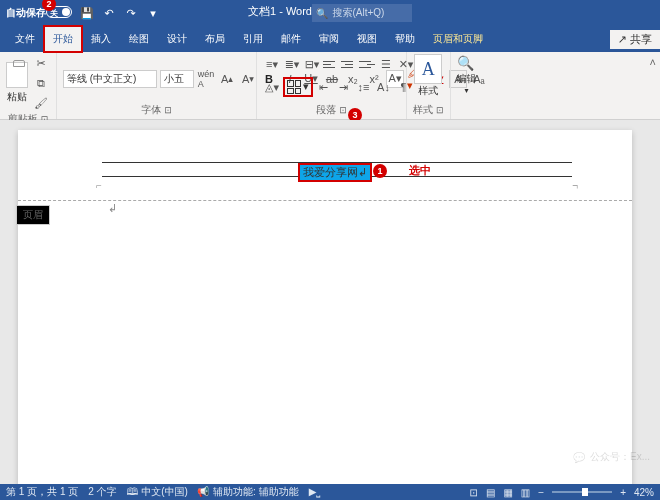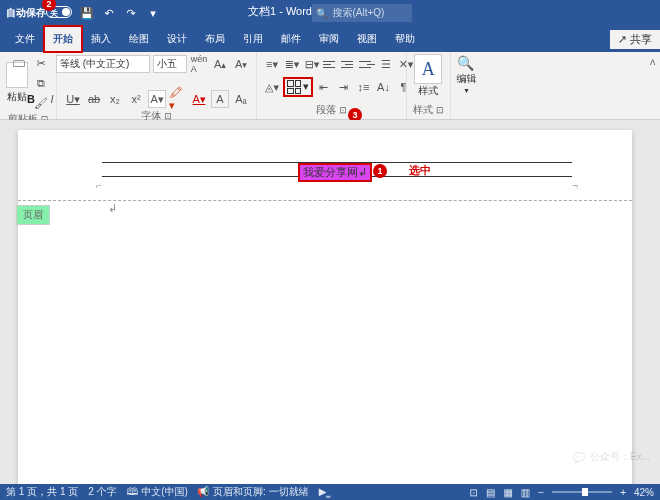--- a/index.html
+++ b/index.html
@@ -12,21 +12,21 @@
   .qat-icon { width: 14px; height: 14px; display: flex; align-items: center; justify-content: center; }
   .red-circle { width: 14px; height: 14px; background: #d30000; border-radius: 50%; color: #fff; font-size: 9px; display: flex; align-items: center; justify-content: center; font-weight: bold; position: absolute; }
   .title-center { position: absolute; left: 50%; transform: translateX(-50%); display: flex; align-items: flex-start; gap: 0; font-size: 11px; }
   .search-box { background: #466ca8; height: 18px; width: 100px; padding: 0 4px; display: flex; align-items: center; gap: 4px; color: #cdd9ea; font-size: 10px; }
   .title-right { margin-left: auto; display: flex; align-items: center; gap: 2px; }
   .login { border: 1px solid #fff; padding: 1px 8px; font-size: 10px; margin-right: 6px; }
   .winbtn { width: 32px; height: 26px; display: flex; align-items: center; justify-content: center; font-size: 12px; }
   .tabs { background: #2b579a; color: #fff; height: 26px; display: flex; align-items: center; padding-left: 6px; }
   .tab { padding: 0 9px; height: 26px; display: flex; align-items: center; font-size: 10px; cursor: pointer; position: relative; }
   .tab.active { background: #f3f2f1; color: #2b579a; }
-  .tab.redbox { outline: 2px solid #d30000; outline-offset: -1px; font-weight: bold; }
+  .tab.redbox { outline: 2px solid #d30000; outline-offset: -1px; }
   .tab.context { color: #ffe994; }
   .share { margin-left: auto; background: #f3f2f1; color: #333; padding: 2px 8px; display: flex; align-items: center; gap: 3px; }
   .ribbon { background: #f3f2f1; height: 68px; border-bottom: 1px solid #d0d0d0; box-shadow: 0 1px 3px rgba(0,0,0,0.1); display: flex; }
   .group { border-right: 1px solid #e0e0e0; padding: 2px 6px; display: flex; flex-direction: column; height: 100%; }
   .group-content { flex: 1; display: flex; align-items: center; }
   .group-label { text-align: center; font-size: 10px; color: #666; height: 14px; display: flex; justify-content: center; align-items: center; gap: 3px; }
   .dialog-launcher { font-size: 9px; color: #666; }
   .big-btn { text-align: center; font-size: 10px; }
   .clip-icon { width: 22px; height: 26px; border: 1px solid #ccc; background: #fff; margin: 0 auto 2px; position: relative; }
   .clip-icon::before { content: ""; position: absolute; top: -3px; left: 6px; width: 10px; height: 5px; border: 1px solid #999; border-radius: 2px 2px 0 0; }
@@ -38,23 +38,23 @@
   .align-ico { width: 16px; height: 14px; display: flex; flex-direction: column; justify-content: center; gap: 2px; }
   .align-ico span { height: 1px; background: #555; }
   .border-btn { border: 2px solid #d30000; padding: 1px 2px; display: flex; gap: 2px; }
   .border-ico { width: 14px; height: 14px; display: grid; grid-template: 1fr 1fr / 1fr 1fr; gap: 1px; }
   .border-ico span { border: 1px solid #333; }
   .style-box { width: 28px; height: 30px; border: 1px solid #ccc; background: #fff; display: flex; align-items: center; justify-content: center; font-size: 18px; color: #2b579a; font-family: serif; }
   .workspace { background: #e8e8e8; height: 364px; position: relative; overflow: hidden; }
   .page { position: absolute; left: 18px; top: 10px; width: 614px; height: 360px; background: #fff; box-shadow: 0 2px 6px rgba(0,0,0,0.2); }
   .header-area { position: absolute; top: 32px; left: 0; right: 0; }
   .table-line { position: absolute; left: 84px; right: 60px; height: 1px; background: #333; }
-  .header-text-sel { position: absolute; left: 280px; top: 33px; background: #d946ef; padding: 0 3px; font-size: 11px; border: 2px solid #d30000; }
+  .header-text-sel { position: absolute; left: 280px; top: 33px; background: #0ea5e9; padding: 0 3px; font-size: 11px; border: 2px solid #d30000; }
   .ann1 { position: absolute; left: 355px; top: 33px; display: flex; align-items: center; gap: 4px; }
-  .header-tag { position: absolute; left: -2px; top: 75px; background: #86efac; border: 1px solid #ccc; padding: 2px 6px; font-size: 10px; color: #666; }
+  .header-tag { position: absolute; left: -2px; top: 75px; background: #000000; border: 1px solid #ccc; padding: 2px 6px; font-size: 10px; color: #666; }
   .margin-marks { position: absolute; top: 50px; left: 0; right: 0; height: 10px; }
   .margin-marks span { position: absolute; color: #aaa; font-size: 10px; }
   .dotted { position: absolute; top: 70px; left: 0; right: 0; border-top: 1px dashed #aaa; }
   .cursor-mark { position: absolute; left: 90px; top: 72px; font-size: 11px; color: #888; }
   .watermark { position: absolute; right: 10px; bottom: 20px; color: rgba(0,0,0,0.15); font-size: 10px; display: flex; align-items: center; gap: 4px; }
   .statusbar { background: #2b579a; color: #e0e8f2; height: 16px; display: flex; align-items: center; font-size: 10px; padding: 0 6px; gap: 10px; }
   .status-right { margin-left: auto; display: flex; gap: 8px; align-items: center; }
   .zoom-slider { width: 60px; height: 2px; background: #7a99c2; position: relative; }
   .zoom-slider::after { content: ""; position: absolute; left: 50%; top: -3px; width: 6px; height: 8px; background: #fff; }
 </style>
@@ -89,20 +89,21 @@
   <div class="tab active redbox">开始</div>
   <div class="tab">插入</div>
   <div class="tab">绘图</div>
   <div class="tab">设计</div>
   <div class="tab">布局</div>
   <div class="tab">引用</div>
   <div class="tab">邮件</div>
   <div class="tab">审阅</div>
   <div class="tab">视图</div>
   <div class="tab">帮助</div>
+  <div class="tab context">页眉和页脚</div>
   <div class="share">
       <span>↗</span>
       <span>共享</span>
     </div>
 </div>
 
 <div class="ribbon">
 
   <div class="group">
     <div class="group-content">
@@ -116,21 +117,21 @@
         <span class="ico">🖌</span>
       </div>
     </div>
     <div class="group-label">
         <span>剪贴板</span>
         <span class="dialog-launcher">⊡</span>
       </div>
   </div>
 
   <div class="group" style="width:200px">
-    <div class="group-content" style="flex-direction:column;gap:15px;align-items:flex-end">
+    <div class="group-content" style="flex-direction:row;gap:3px;align-items:center">
       <div class="font-row">
         <div class="combo" style="width:94px">等线 (中文正文)</div>
         <div class="combo" style="width:34px">小五</div>
         <span class="ico" style="font-size:9px">wén<br>A</span>
         <span class="ico">A<sup>▴</sup></span>
         <span class="ico">A<sup>▾</sup></span>
       </div>
       <div class="font-row">
         <span class="ico bold">B</span>
         <span class="ico" style="font-style:italic">I</span>
@@ -247,21 +248,21 @@
   <div class="watermark">
     <span>💬</span>
     <span>公众号：Ex...</span>
   </div>
 </div>
 
 <div class="statusbar">
   <span>第 1 页，共 1 页</span>
   <span>2 个字</span>
   <span>🕮 <span>中文(中国)</span></span>
-  <span>📢 <span>页眉和页脚: 一切就绪</span></span>
+  <span>📢 <span>辅助功能: 辅助功能</span></span>
   <span>▶⎵</span>
   <div class="status-right">
     <span>⊡</span>
     <span>▤</span>
     <span>▦</span>
     <span>▥</span>
     <span>−</span>
     <div class="zoom-slider"></div>
     <span>+</span>
     <span>42%</span>

